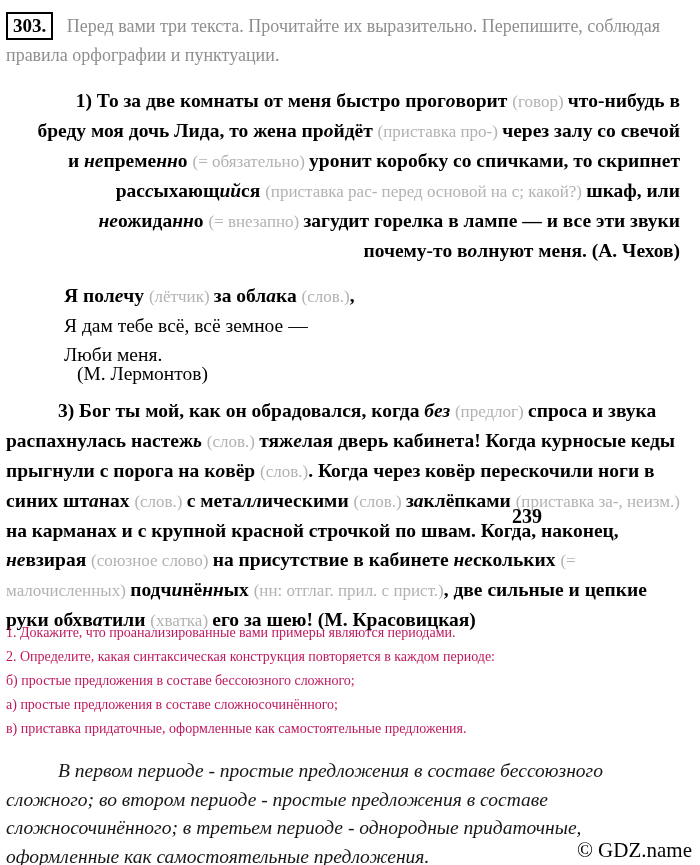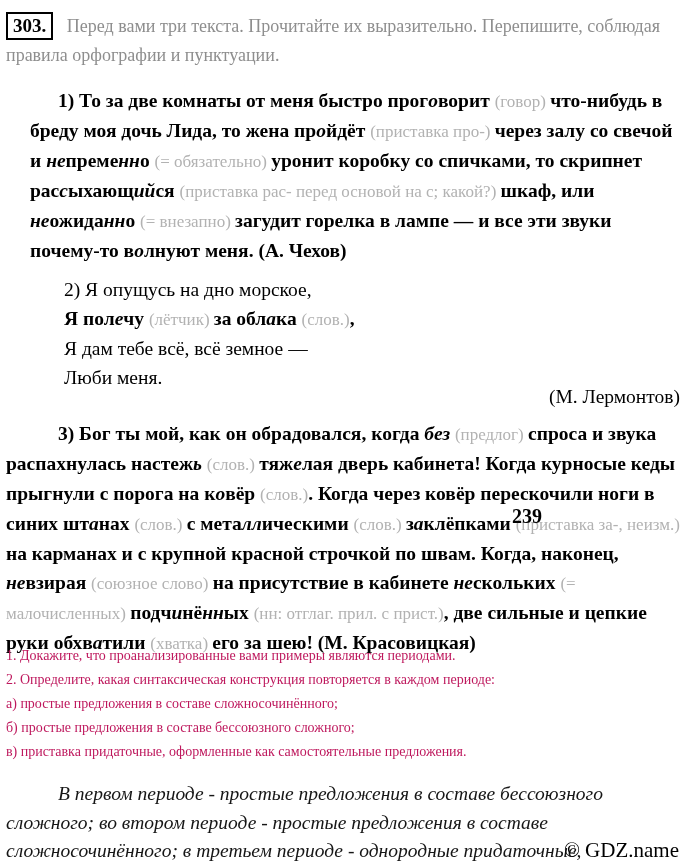--- a/index.html
+++ b/index.html
@@ -34,24 +34,24 @@
     font-weight: bold;
     font-size: 19px;
     line-height: 24px;
     color: #000;
   }
   
   .t {
     font-size: 19.5px;
     line-height: 29px;
   }
-  .text1 { margin: 16px 0 10px 24px; text-indent: 28px; }
+  .text1 { margin: 16px 0 16px 24px; text-indent: 28px; text-align: right; }
   .poem  { margin: 0 0 0 58px; }
   .poem-line { line-height: 29px; }
-  .poem-attr { margin: -10px 0 0 71px; line-height: 29px; text-align: right; }
+  .poem-attr { margin: -10px 0 0 71px; line-height: 29px; }
   .text3 { margin: 8px 0 0 0; text-indent: 52px; }
   
   .run-n  { font-weight: normal; }
   .run-b  { font-weight: bold; }
   .run-bi { font-weight: bold; font-style: italic; }
   .run-g  { color: #b2b2b2; font-weight: normal; font-size: 17px; }
   
   .questions {
     margin-top: -14px;
     color: #be185d;
@@ -72,56 +72,55 @@
   .pagenum {
     position: absolute;
     left: 512px;
     top: 505px;
     font-weight: bold;
     font-size: 20px;
     color: #000;
   }
   .copyright {
     position: absolute;
-    right: 21px;
+    right: 8px;
     bottom: 2px;
     font-size: 21px;
     color: #000;
   }
   p { margin: 0; }
 </style>
 </head>
 <body>
 
 <div class="page">
 
   <p class="ex-head">
     <span class="ex-num">303.</span>
     <span>Перед вами три текста. Прочитайте их выразительно. Перепишите, соблюдая правила орфографии и пунктуации.</span>
   </p>
 
   <p class="t text1"><span class="run-b">1) То за две комнаты от меня быстро прог</span><span class="run-bi">о</span><span class="run-b">ворит </span><span class="run-g">(говор) </span><span class="run-b">что-нибудь в бреду моя дочь Лида, то жена пр</span><span class="run-bi">о</span><span class="run-b">йдёт </span><span class="run-g">(приставка про-) </span><span class="run-b">через залу со свечой и </span><span class="run-bi">не</span><span class="run-b">преме</span><span class="run-bi">нн</span><span class="run-b">о </span><span class="run-g">(= обязательно) </span><span class="run-b">уронит коробку со спичками, то скрипнет рас</span><span class="run-bi">с</span><span class="run-b">ыхающ</span><span class="run-bi">ий</span><span class="run-b">ся </span><span class="run-g">(приставка рас- перед основой на с; какой?) </span><span class="run-b">шкаф, или </span><span class="run-bi">не</span><span class="run-b">ожида</span><span class="run-bi">нн</span><span class="run-b">о </span><span class="run-g">(= внезапно) </span><span class="run-b">загудит горелка в лампе — и все эти звуки почему-то в</span><span class="run-bi">о</span><span class="run-b">лнуют меня. (А. Чехов)</span></p>
 
   <div class="t poem">
-    <p class="poem-line"><span class="run-n">2) Я опущусь на дно морское,</span></p>
     <p class="poem-line"><span class="run-b">Я пол</span><span class="run-bi">е</span><span class="run-b">чу </span><span class="run-g">(лётчик) </span><span class="run-b">за обл</span><span class="run-bi">а</span><span class="run-b">ка </span><span class="run-g">(слов.)</span><span class="run-b">,</span></p>
     <p class="poem-line"><span class="run-n">Я дам тебе всё, всё земное —</span></p>
     <p class="poem-line"><span class="run-n">Люби меня.</span></p>
   </div>
   <p class="t poem-attr">(М. Лермонтов)</p>
 
   <p class="t text3"><span class="run-b">3) Бог ты мой, как он обрадовался, когда </span><span class="run-bi">без </span><span class="run-g">(предлог) </span><span class="run-b">спроса и звука распахнулась настеж</span><span class="run-bi">ь </span><span class="run-g">(слов.) </span><span class="run-b">тяж</span><span class="run-bi">е</span><span class="run-b">лая дверь кабинета! Когда курносые кеды прыгнули с порога на к</span><span class="run-bi">о</span><span class="run-b">вёр </span><span class="run-g">(слов.)</span><span class="run-b">. Когда через ковёр перескочили ноги в синих шт</span><span class="run-bi">а</span><span class="run-b">нах </span><span class="run-g">(слов.) </span><span class="run-b">с мета</span><span class="run-bi">лл</span><span class="run-b">ическими </span><span class="run-g">(слов.) </span><span class="run-b">з</span><span class="run-bi">а</span><span class="run-b">клёпками </span><span class="run-g">(приставка за-, неизм.) </span><span class="run-b">на карманах и с крупной красной строчкой по швам. Когда, наконец, </span><span class="run-bi">не</span><span class="run-b">взирая </span><span class="run-g">(союзное слово) </span><span class="run-b">на присутствие в кабинете </span><span class="run-bi">не</span><span class="run-b">скольких </span><span class="run-g">(= малочисленных) </span><span class="run-b">подч</span><span class="run-bi">и</span><span class="run-b">нё</span><span class="run-bi">нн</span><span class="run-b">ых </span><span class="run-g">(нн: отглаг. прил. с прист.)</span><span class="run-b">, две сильные и цепкие руки обхв</span><span class="run-bi">а</span><span class="run-b">тили </span><span class="run-g">(хватка) </span><span class="run-b">его за шею! (М. Красовицкая)</span></p>
 
   <div class="pagenum">239</div>
 
   <div class="questions">
     <p class="q-line">1. Докажите, что проанализированные вами примеры являются периодами.</p>
     <p class="q-line">2. Определите, какая синтаксическая конструкция повторяется в каждом периоде:</p>
+    <p class="q-line">б) простые предложения в составе бессоюзного сложного;</p>
     <p class="q-line">а) простые предложения в составе сложносочинённого;</p>
-    <p class="q-line">б) простые предложения в составе бессоюзного сложного;</p>
     <p class="q-line">в) приставка придаточные, оформленные как самостоятельные предложения.</p>
   </div>
 
   <p class="answer">В первом периоде  - простые предложения в составе бессоюзного сложного; во втором периоде - простые предложения в составе сложносочинённого; в третьем периоде - однородные придаточные, оформленные как самостоятельные предложения.</p>
 
   <div class="copyright">© GDZ.name</div>
 
 </div>
 
 </body></html>

